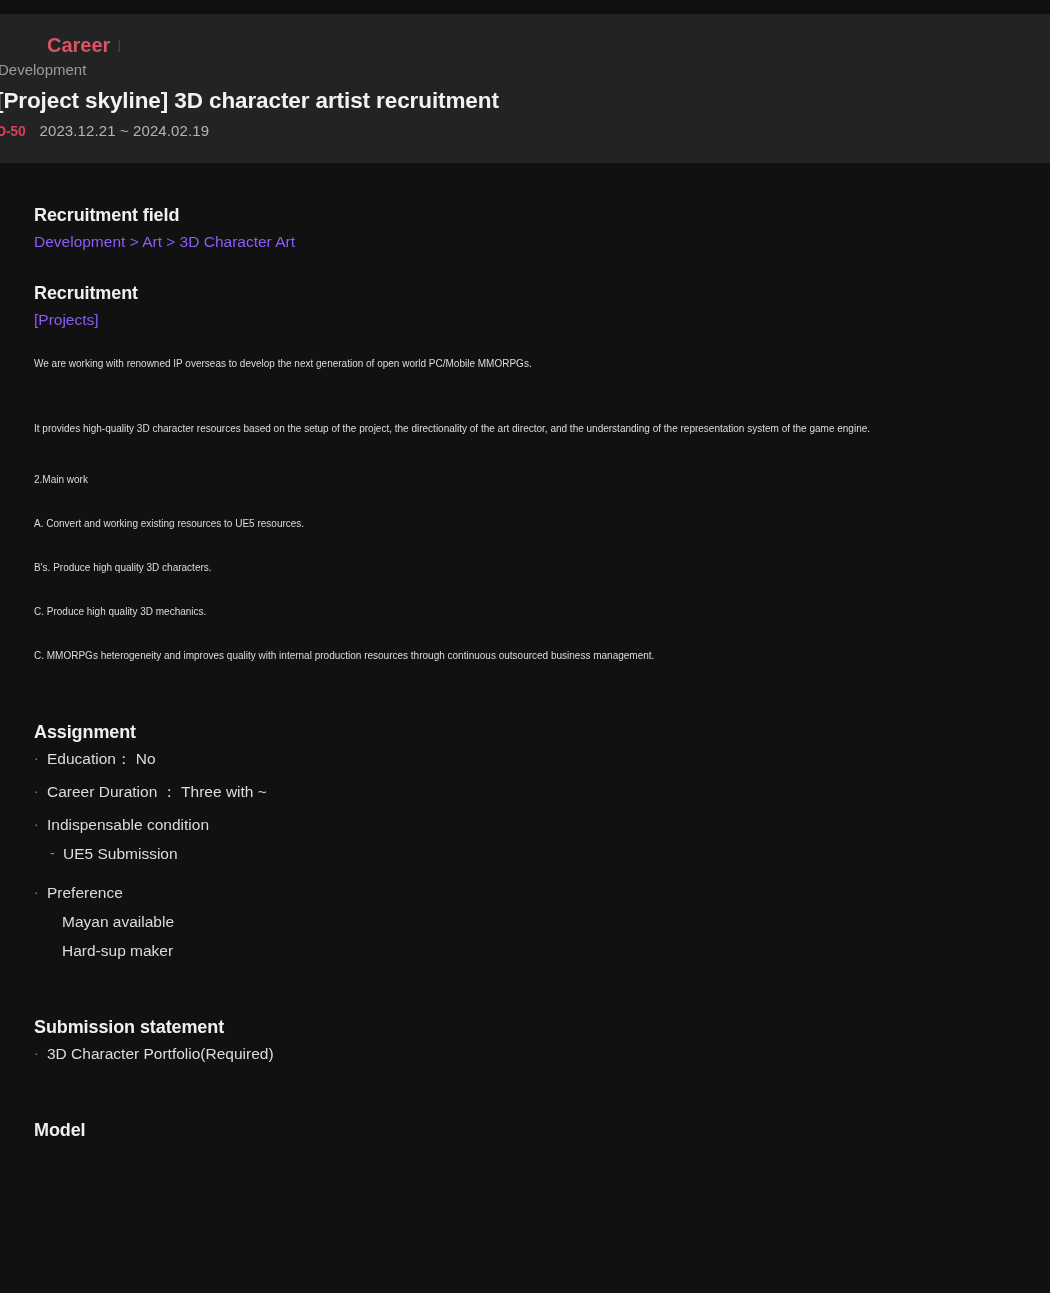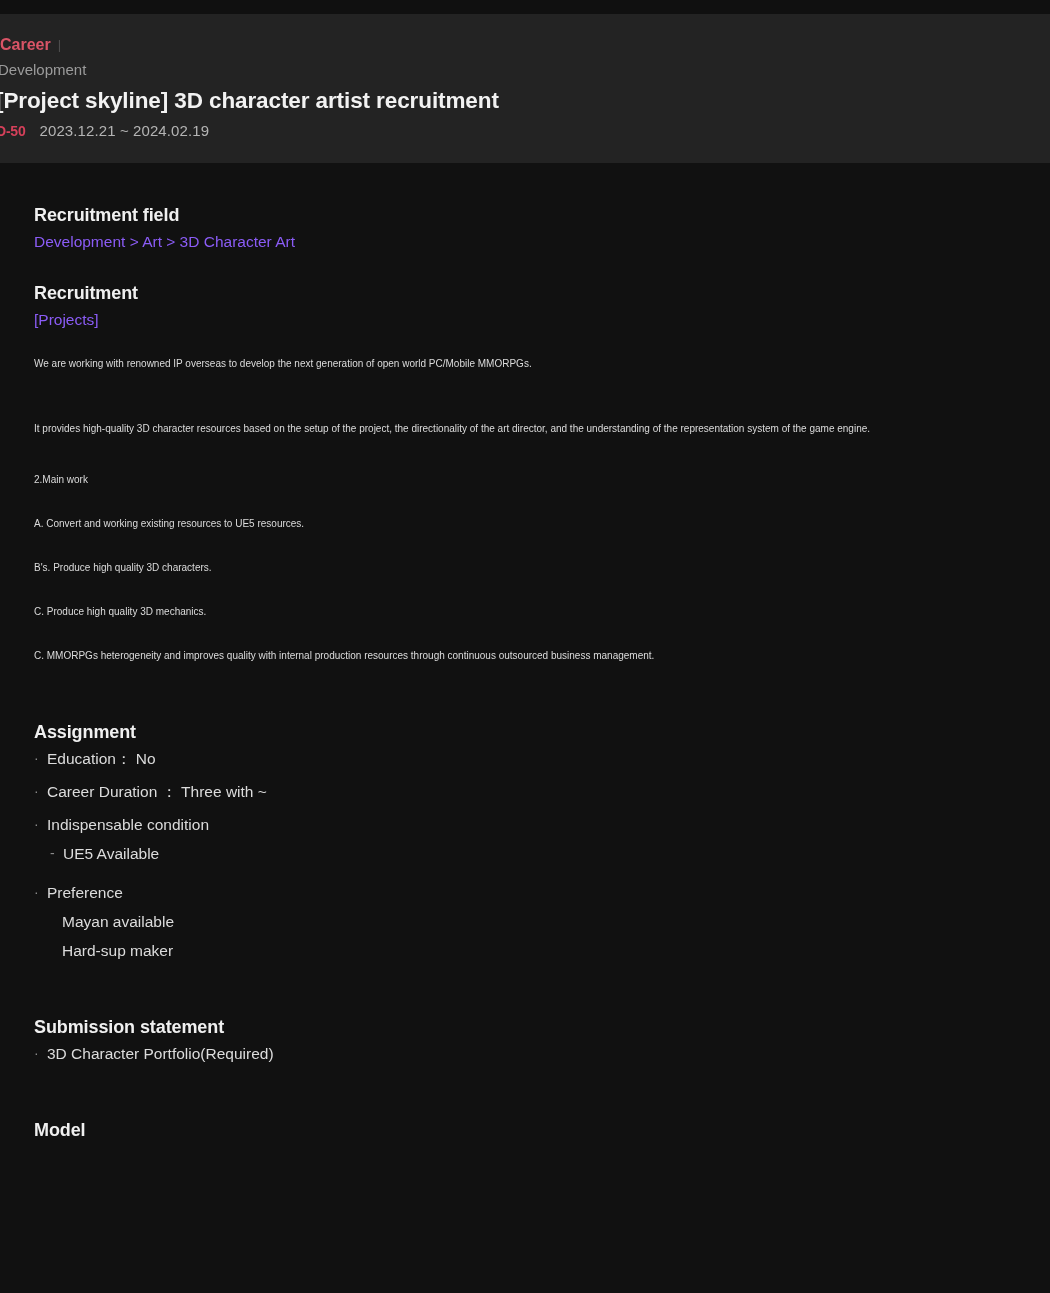--- a/index.html
+++ b/index.html
@@ -57,21 +57,22 @@
     font-size: 14px;
     line-height: 18px;
     white-space: nowrap;
     display: flex;
     align-items: center;
     gap: 7px;
   }
   .crumb-career {
     color: #d95466;
     font-weight: 700;
-    font-size: 16px;
+    font-size: 20px;
+    padding-left: 47px;
   }
   .crumb-sep {
     color: #4e4e4e;
     font-size: 13px;
   }
 
   .subcategory {
     position: absolute;
     left: 28px;
     top: 46px;
@@ -295,21 +296,21 @@
           <li class="bullet-item">
             <span class="dot">·</span>
             <span>Career Duration ： Three with ~</span>
           </li>
           <li class="bullet-item">
             <span class="dot">·</span>
             <span>Indispensable condition</span>
           </li>
           <li class="sub-item">
             <span class="dash">-</span>
-            <span>UE5 Available</span>
+            <span>UE5 Submission</span>
           </li>
         </ul>
 
         <div class="gap-sm"></div>
 
         <ul class="bullet-list">
           <li class="bullet-item">
             <span class="dot">·</span>
             <span>Preference</span>
           </li>

